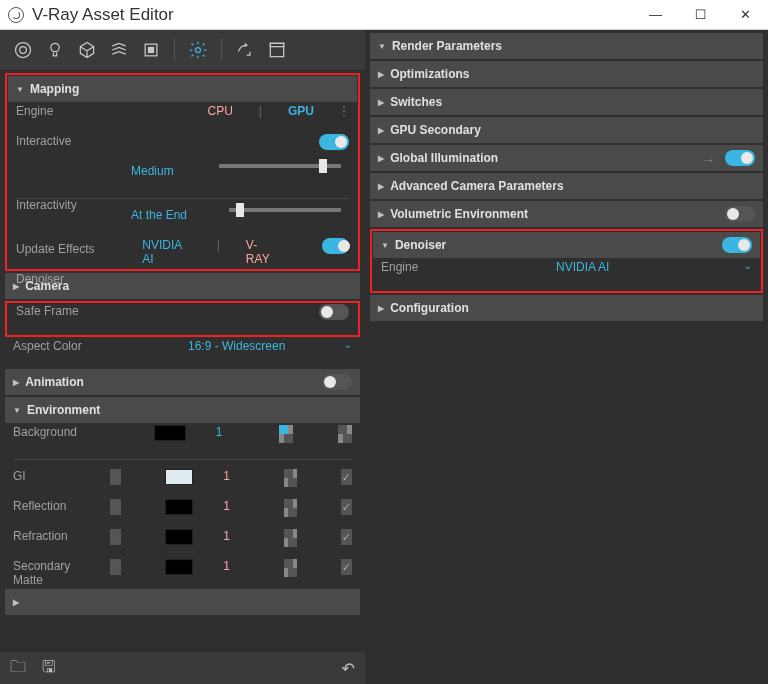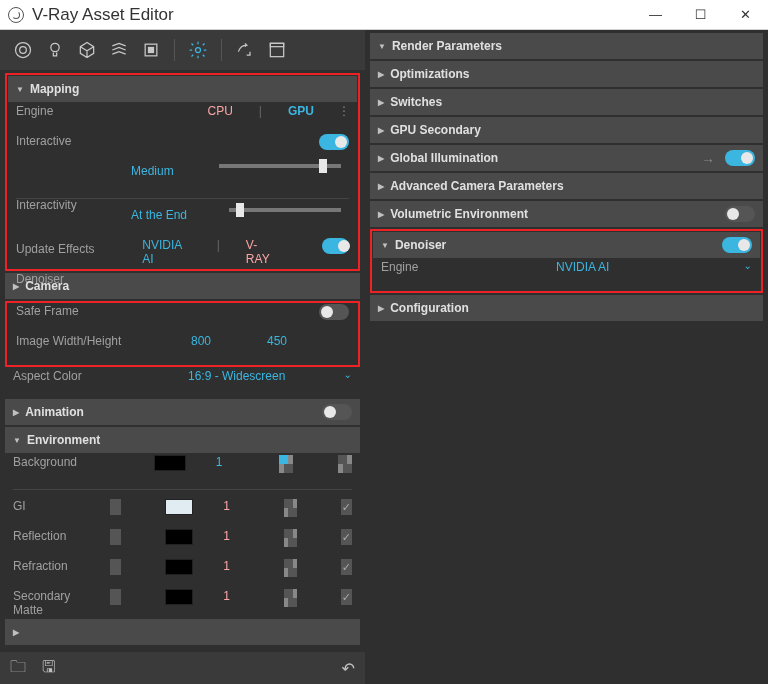--- a/index.html
+++ b/index.html
@@ -190,25 +190,20 @@
       <div class="section-header">
         <span>Camera</span>
       </div>
 
       <div class="hl">
         <div class="row">
           <span class="label">Safe Frame</span>
           <span class="flex"></span>
           <span class="toggle"></span>
         </div>
-        <div class="row">
-          <span class="label">Image Width/Height</span>
-          <span class="num-input">800</span>
-          <span class="num-input">450</span>
-        </div>
       </div>
 
       <div class="row">
         <span class="label">Aspect Color</span>
         <span class="val">16:9 - Widescreen</span>
         <span class="flex"></span>
         <span class="arrow-down">⌄</span>
       </div>
 
       <div class="section-header">

